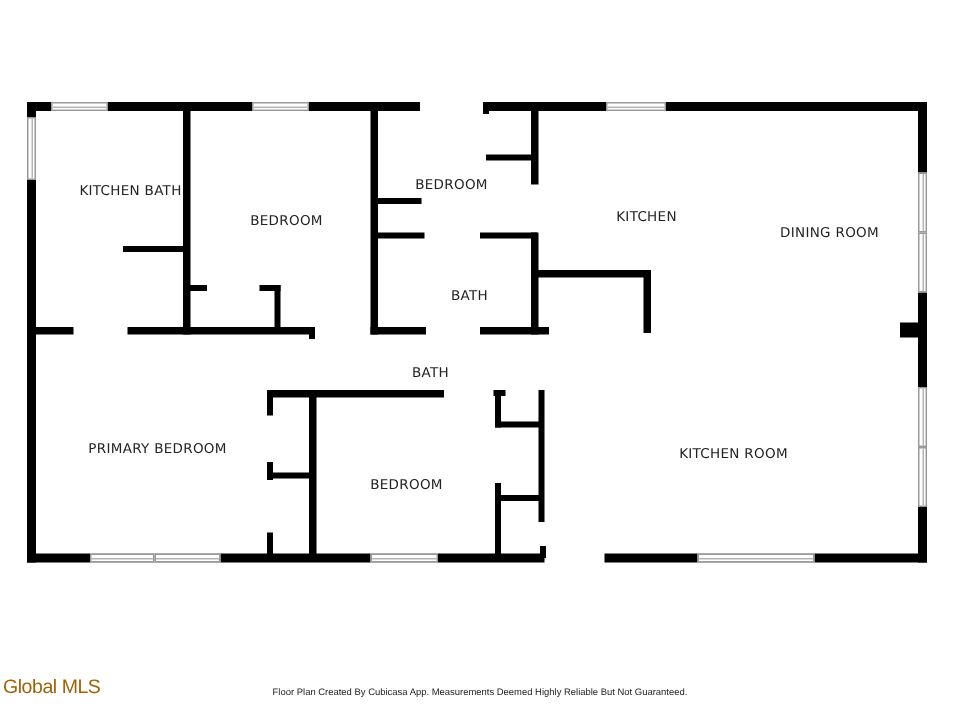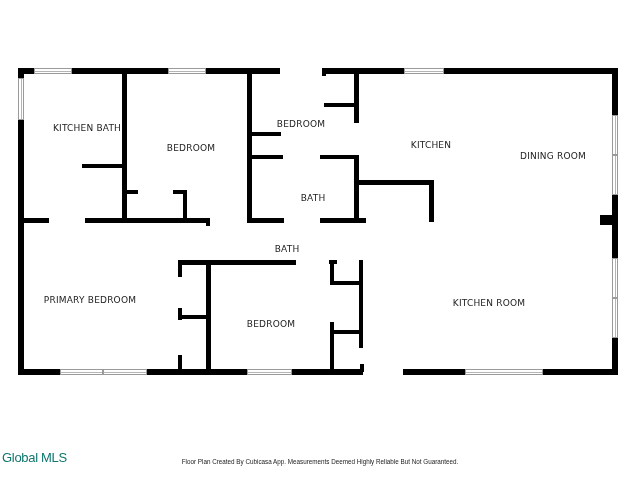--- a/index.html
+++ b/index.html
@@ -7,21 +7,21 @@
          font-family: "DejaVu Sans", sans-serif; }
   .plan { position: absolute; left: 0; top: 0; width: 640px; height: 480px; }
   .w { position: absolute; background: #000; }
   .win { position: absolute; background: #fff; box-sizing: border-box; border: 1px solid #9a9a9a; }
   .win.h::after { content: ""; position: absolute; left: 0; right: 0; top: 50%; height: 1px; background: #b5b5b5; }
   .win.v::after { content: ""; position: absolute; top: 0; bottom: 0; left: 50%; width: 1px; background: #b5b5b5; }
   .label { position: absolute; font-size: 9px; color: #222; letter-spacing: 0.2px; white-space: nowrap;
            transform: translate(-50%, -50%); }
   .footer { position: absolute; left: 0; right: 0; top: 458px; text-align: center; font-size: 6.3px; color: #222;
             font-family: "Liberation Sans", sans-serif; }
-  .wm { position: absolute; left: 2px; top: 450px; font-size: 13px; color: #0f766e; font-family: "Liberation Sans", sans-serif; letter-spacing: -0.3px; }
+  .wm { position: absolute; left: 2px; top: 450px; font-size: 13px; color: #a16207; font-family: "Liberation Sans", sans-serif; letter-spacing: -0.3px; }
 </style>
 </head>
 <body>
 
 <div class="plan">
 
   <div class="w" style="left:18px;top:68px;width:262px;height:6px;"></div>
   <div class="w" style="left:322px;top:68px;width:296px;height:6px;"></div>
 
   <div class="w" style="left:18px;top:68px;width:6px;height:307px;"></div>
@@ -88,19 +88,19 @@
   <div class="w" style="left:330px;top:330px;width:32px;height:4px;"></div>
   <div class="w" style="left:360px;top:364px;width:4px;height:8px;"></div>
 
   <div class="label" style="left:87px;top:128px;">KITCHEN BATH</div>
   <div class="label" style="left:191px;top:148px;">BEDROOM</div>
   <div class="label" style="left:301px;top:124px;">BEDROOM</div>
   <div class="label" style="left:431px;top:145px;">KITCHEN</div>
   <div class="label" style="left:553px;top:156px;">DINING ROOM</div>
   <div class="label" style="left:313px;top:198px;">BATH</div>
   <div class="label" style="left:287px;top:249px;">BATH</div>
-  <div class="label" style="left:90px;top:300px;">PRIMARY BEDROOM</div>
+  <div class="label" style="left:105px;top:300px;">PRIMARY BEDROOM</div>
   <div class="label" style="left:271px;top:324px;">BEDROOM</div>
   <div class="label" style="left:489px;top:303px;">KITCHEN ROOM</div>
 </div>
 
 <div class="wm">Global MLS</div>
 <div class="footer">Floor Plan Created By Cubicasa App. Measurements Deemed Highly Reliable But Not Guaranteed.</div>
 
 </body></html>

